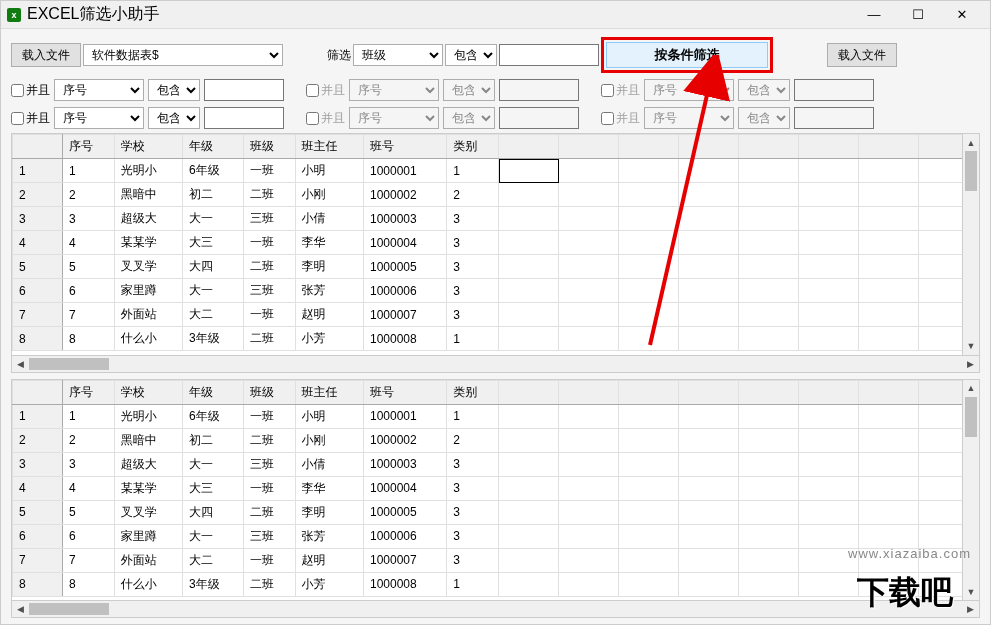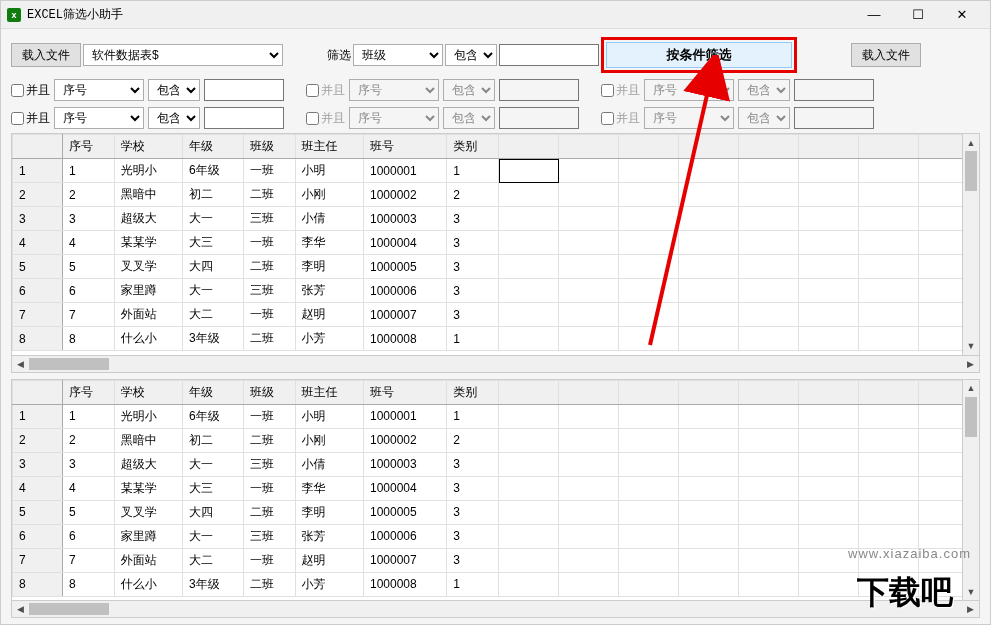--- a/index.html
+++ b/index.html
@@ -1,25 +1,25 @@
 <!DOCTYPE html>
 <html><head>
   <meta charset="utf-8">
   <style>
     * { margin: 0; padding: 0; box-sizing: border-box; font-family: "Microsoft YaHei", SimSun, Arial, sans-serif; }
     body { background: #fff; width: 991px; height: 625px; overflow: hidden; position: relative; }
     .window { width: 991px; height: 625px; border: 1px solid #ccc; display: flex; flex-direction: column; }
     .titlebar { height: 28px; background: #f0f0f0; border-bottom: 1px solid #ddd; display: flex; align-items: center; padding: 0 6px; }
     .titlebar .app-icon { width: 14px; height: 14px; background: #107c10; border-radius: 2px; margin-right: 6px; display:flex; align-items:center; justify-content:center; color:#fff; font-size:9px; font-weight:bold; }
-    .titlebar .title { font-size: 12px; flex: 1; font-family: Liberation Mono, monospace; }
+    .titlebar .title { font-size: 16px; flex: 1; }
     .titlebar .win-btn { width: 44px; height: 26px; display: flex; align-items: center; justify-content: center; font-size: 13px; cursor: pointer; }
     .toolbar { padding: 8px 10px 4px; display: flex; align-items: center; gap: 2px; background:#f5f5f5; }
     .toolbar2 { padding: 2px 10px 4px; display: flex; align-items: center; gap: 6px; background:#f5f5f5; }
     .btn { height: 24px; padding: 0 10px; border: 1px solid #adadad; background: #e1e1e1; font-size: 12px; cursor: pointer; }
-    .btn-filter { width: 186px; height: 26px; background: #e3f2fd; border: 1px solid #90caf9; font-size: 13px; font-weight:bold; }
+    .btn-filter { width: 162px; height: 26px; background: #e3f2fd; border: 1px solid #90caf9; font-size: 13px; font-weight:bold; }
     .highlight-box { border: 3px solid #e60000; padding: 2px; }
     .select { height: 22px; border: 1px solid #adadad; font-size: 12px; background: #fff; padding: 0 4px; }
     .input-text { height: 22px; border: 1px solid #767676; background: #fff; font-size: 12px; padding: 0 4px; }
     .label { font-size: 12px; }
     .checkbox-label { font-size: 12px; display: flex; align-items: center; gap: 2px; }
     .checkbox-label input { width:13px; height:13px; }
     .filter-group { display: flex; align-items: center; gap: 4px; }
     .status { color: #d00; font-size: 12px; padding: 6px 12px 4px; background:#f5f5f5; }
     .tables { flex: 1; display: flex; flex-direction: column; overflow: hidden; background:#f5f5f5; padding: 0 10px 6px; gap:6px;}
     .table-container { flex: 1; background: #fff; border: 1px solid #ccc; overflow: auto; position: relative; }

